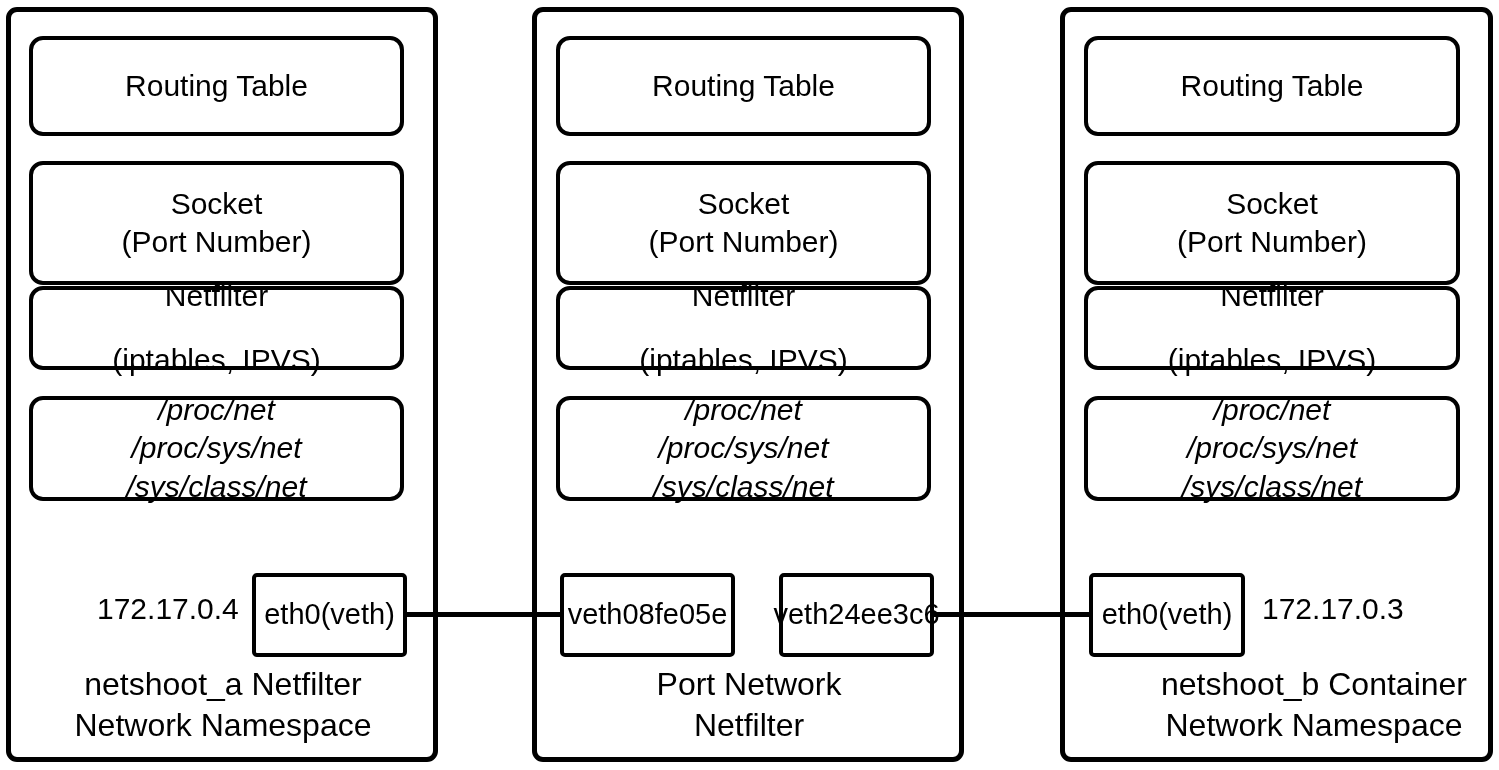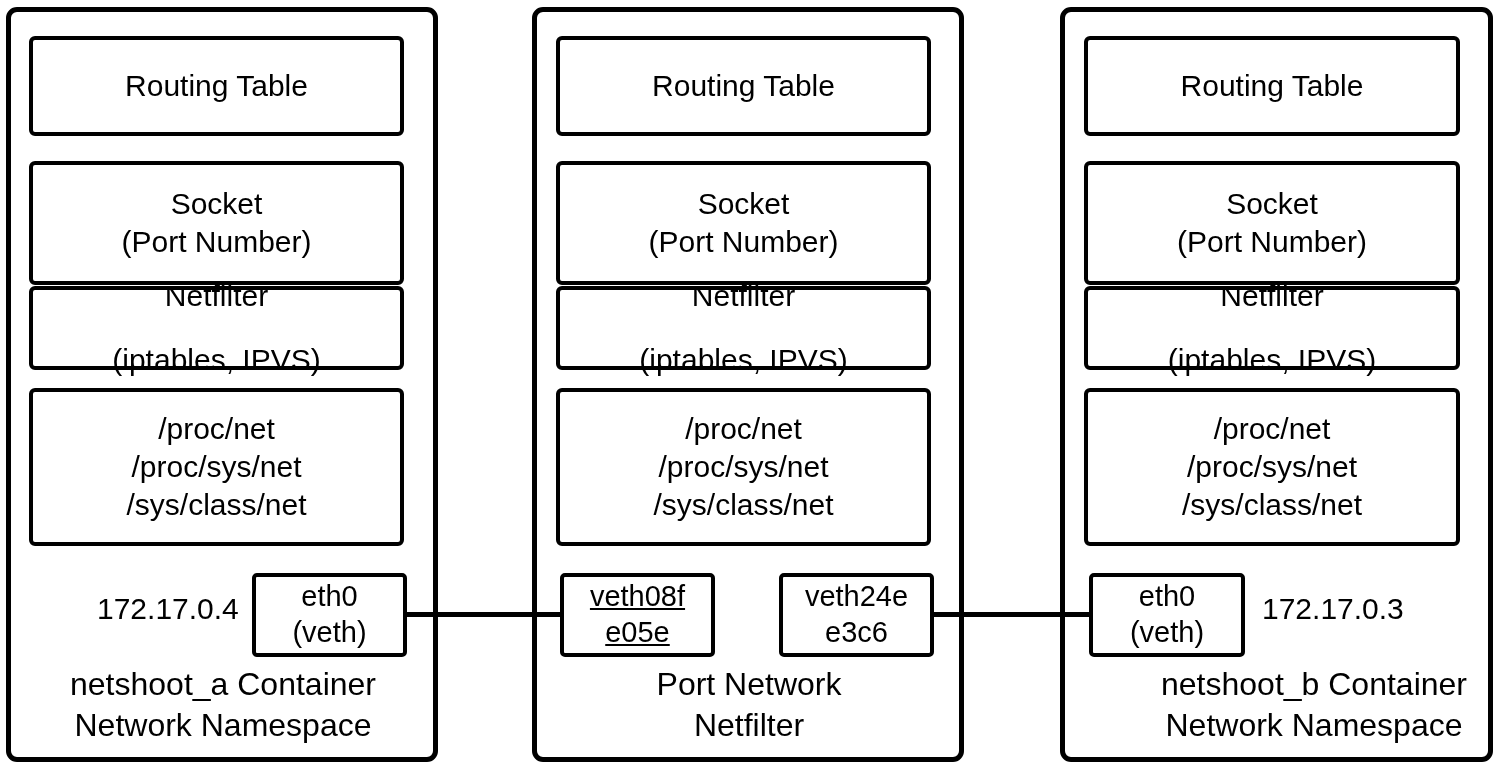--- a/index.html
+++ b/index.html
@@ -31,67 +31,67 @@
   }
   #panel-left   { left: 6px;    top: 7px; width: 432px; height: 755px; }
   #panel-center { left: 532px;  top: 7px; width: 432px; height: 755px; }
   #panel-right  { left: 1060px; top: 7px; width: 433px; height: 755px; }
 
   
   .comp-box {
     position: absolute;
     box-sizing: border-box;
     border: 4px solid #000000;
-    border-radius: 6px;
+    border-radius: 14px;
     background: #ffffff;
     display: flex;
     flex-direction: column;
     align-items: center;
     justify-content: center;
     text-align: center;
     font-size: 30px;
     line-height: 1.27;
     color: #000000;
     z-index: 3;
   }
   .comp-box .line { display: block; white-space: nowrap; }
 
   
   .slot-routing  { top: 36px;  height: 100px; }
   .slot-socket   { top: 161px; height: 124px; }
   .slot-netfilter{ top: 286px; height: 84px; gap: 25px; }
-  .slot-proc     { top: 388px; height: 158px; }
+  .slot-proc     { top: 396px; height: 105px; font-style: italic; }
 
   
   .stack-left   { left: 29px;  width: 375px; }
   .stack-center { left: 556px; width: 375px; }
   .stack-right  { left: 1084px;width: 376px; }
 
   
   .iface-box {
     position: absolute;
     box-sizing: border-box;
     border: 4px solid #000000;
     border-radius: 5px;
     background: #ffffff;
     display: flex;
-    flex-direction: column;
+    flex-direction: row;
     align-items: center;
     justify-content: center;
     text-align: center;
     font-size: 29px;
     line-height: 1.24;
     top: 573px;
     height: 84px;
     z-index: 4;
   }
   .iface-box .line { display: block; white-space: nowrap; }
 
   #iface-eth0-a   { left: 252px;  width: 155px; }
-  #iface-veth-a   { left: 560px;  width: 155px; text-decoration: underline; }
+  #iface-veth-a   { left: 560px;  width: 175px; }
   #iface-veth-b   { left: 779px;  width: 155px; }
   #iface-eth0-b   { left: 1089px; width: 156px; }
 
   
   .ip-label {
     position: absolute;
     top: 594px;
     font-size: 30px;
     line-height: 1;
     white-space: nowrap;
@@ -155,21 +155,21 @@
   </div>
 
   <div class="ip-label" id="ip-a">172.17.0.4</div>
 
   <div class="iface-box" id="iface-eth0-a">
     <span class="line">eth0</span>
     <span class="line">(veth)</span>
   </div>
 
   <div class="ns-caption" id="caption-left">
-    <span class="line">netshoot_a Container</span>
+    <span class="line">netshoot_a Netfilter</span>
     <span class="line">Network Namespace</span>
   </div>
 
   <div class="ns-panel" id="panel-center"></div>
 
   <div class="comp-box stack-center slot-routing">
     <span class="line">Routing Table</span>
   </div>
 
   <div class="comp-box stack-center slot-socket">

